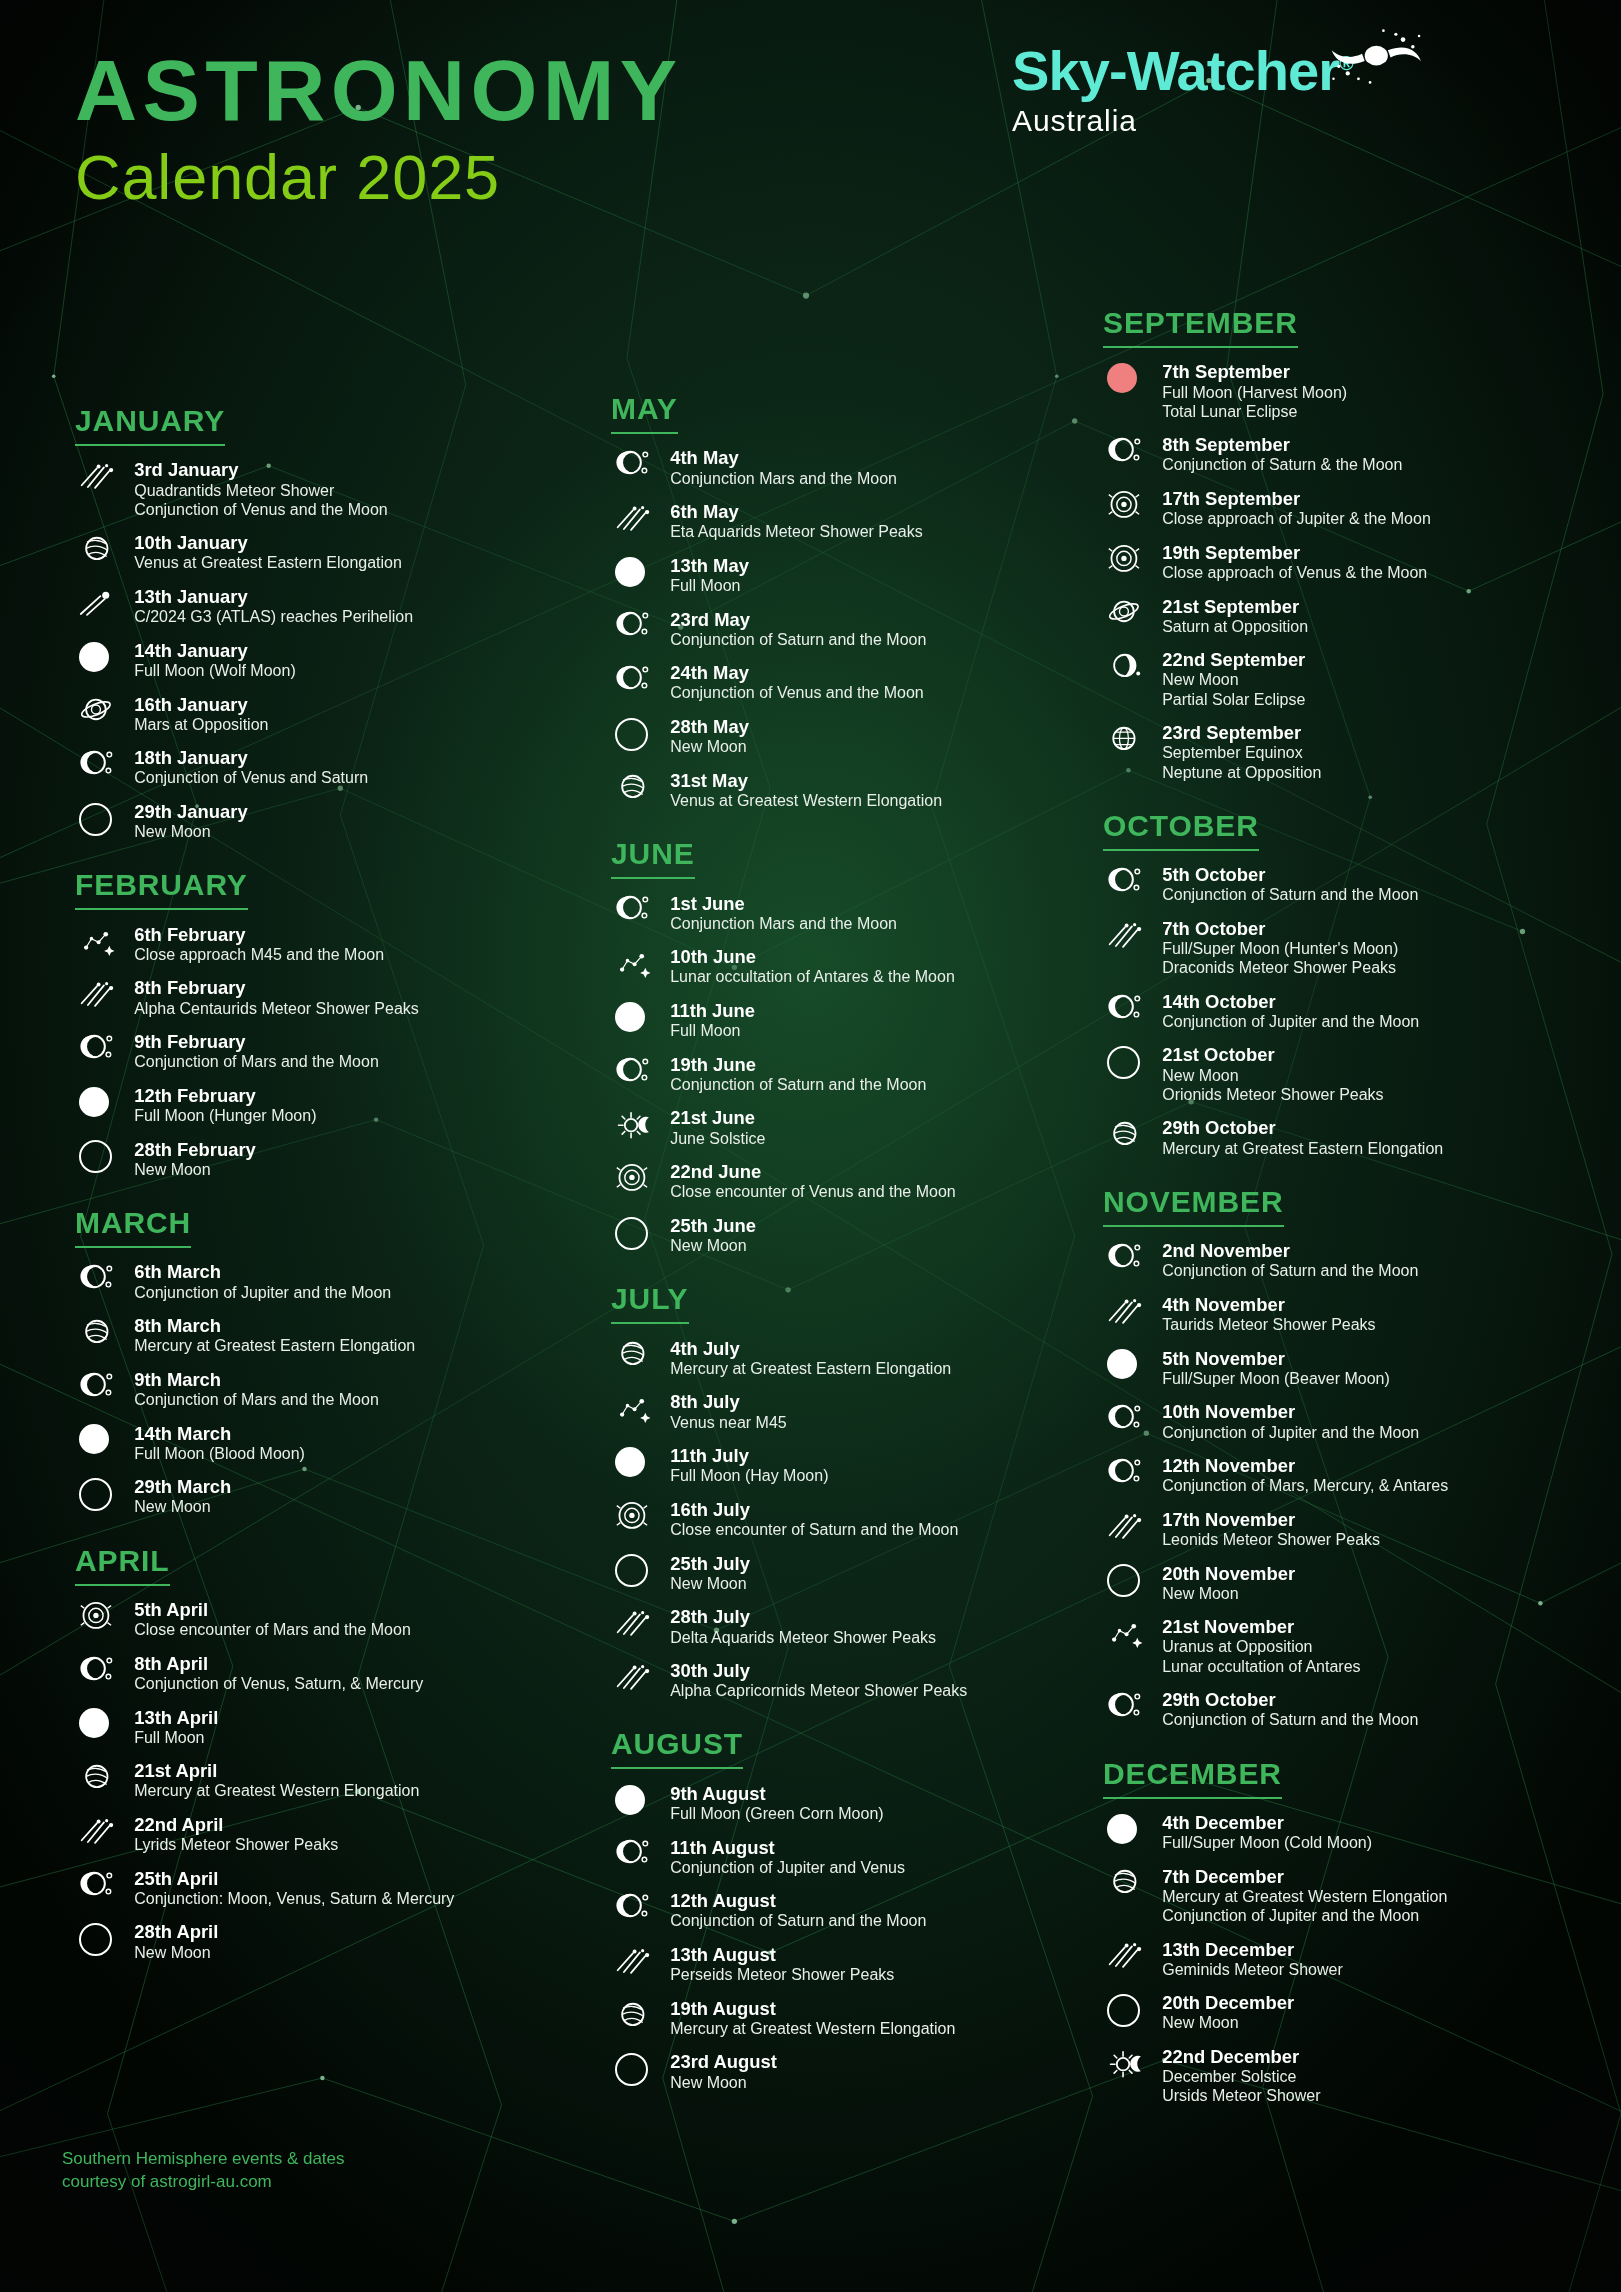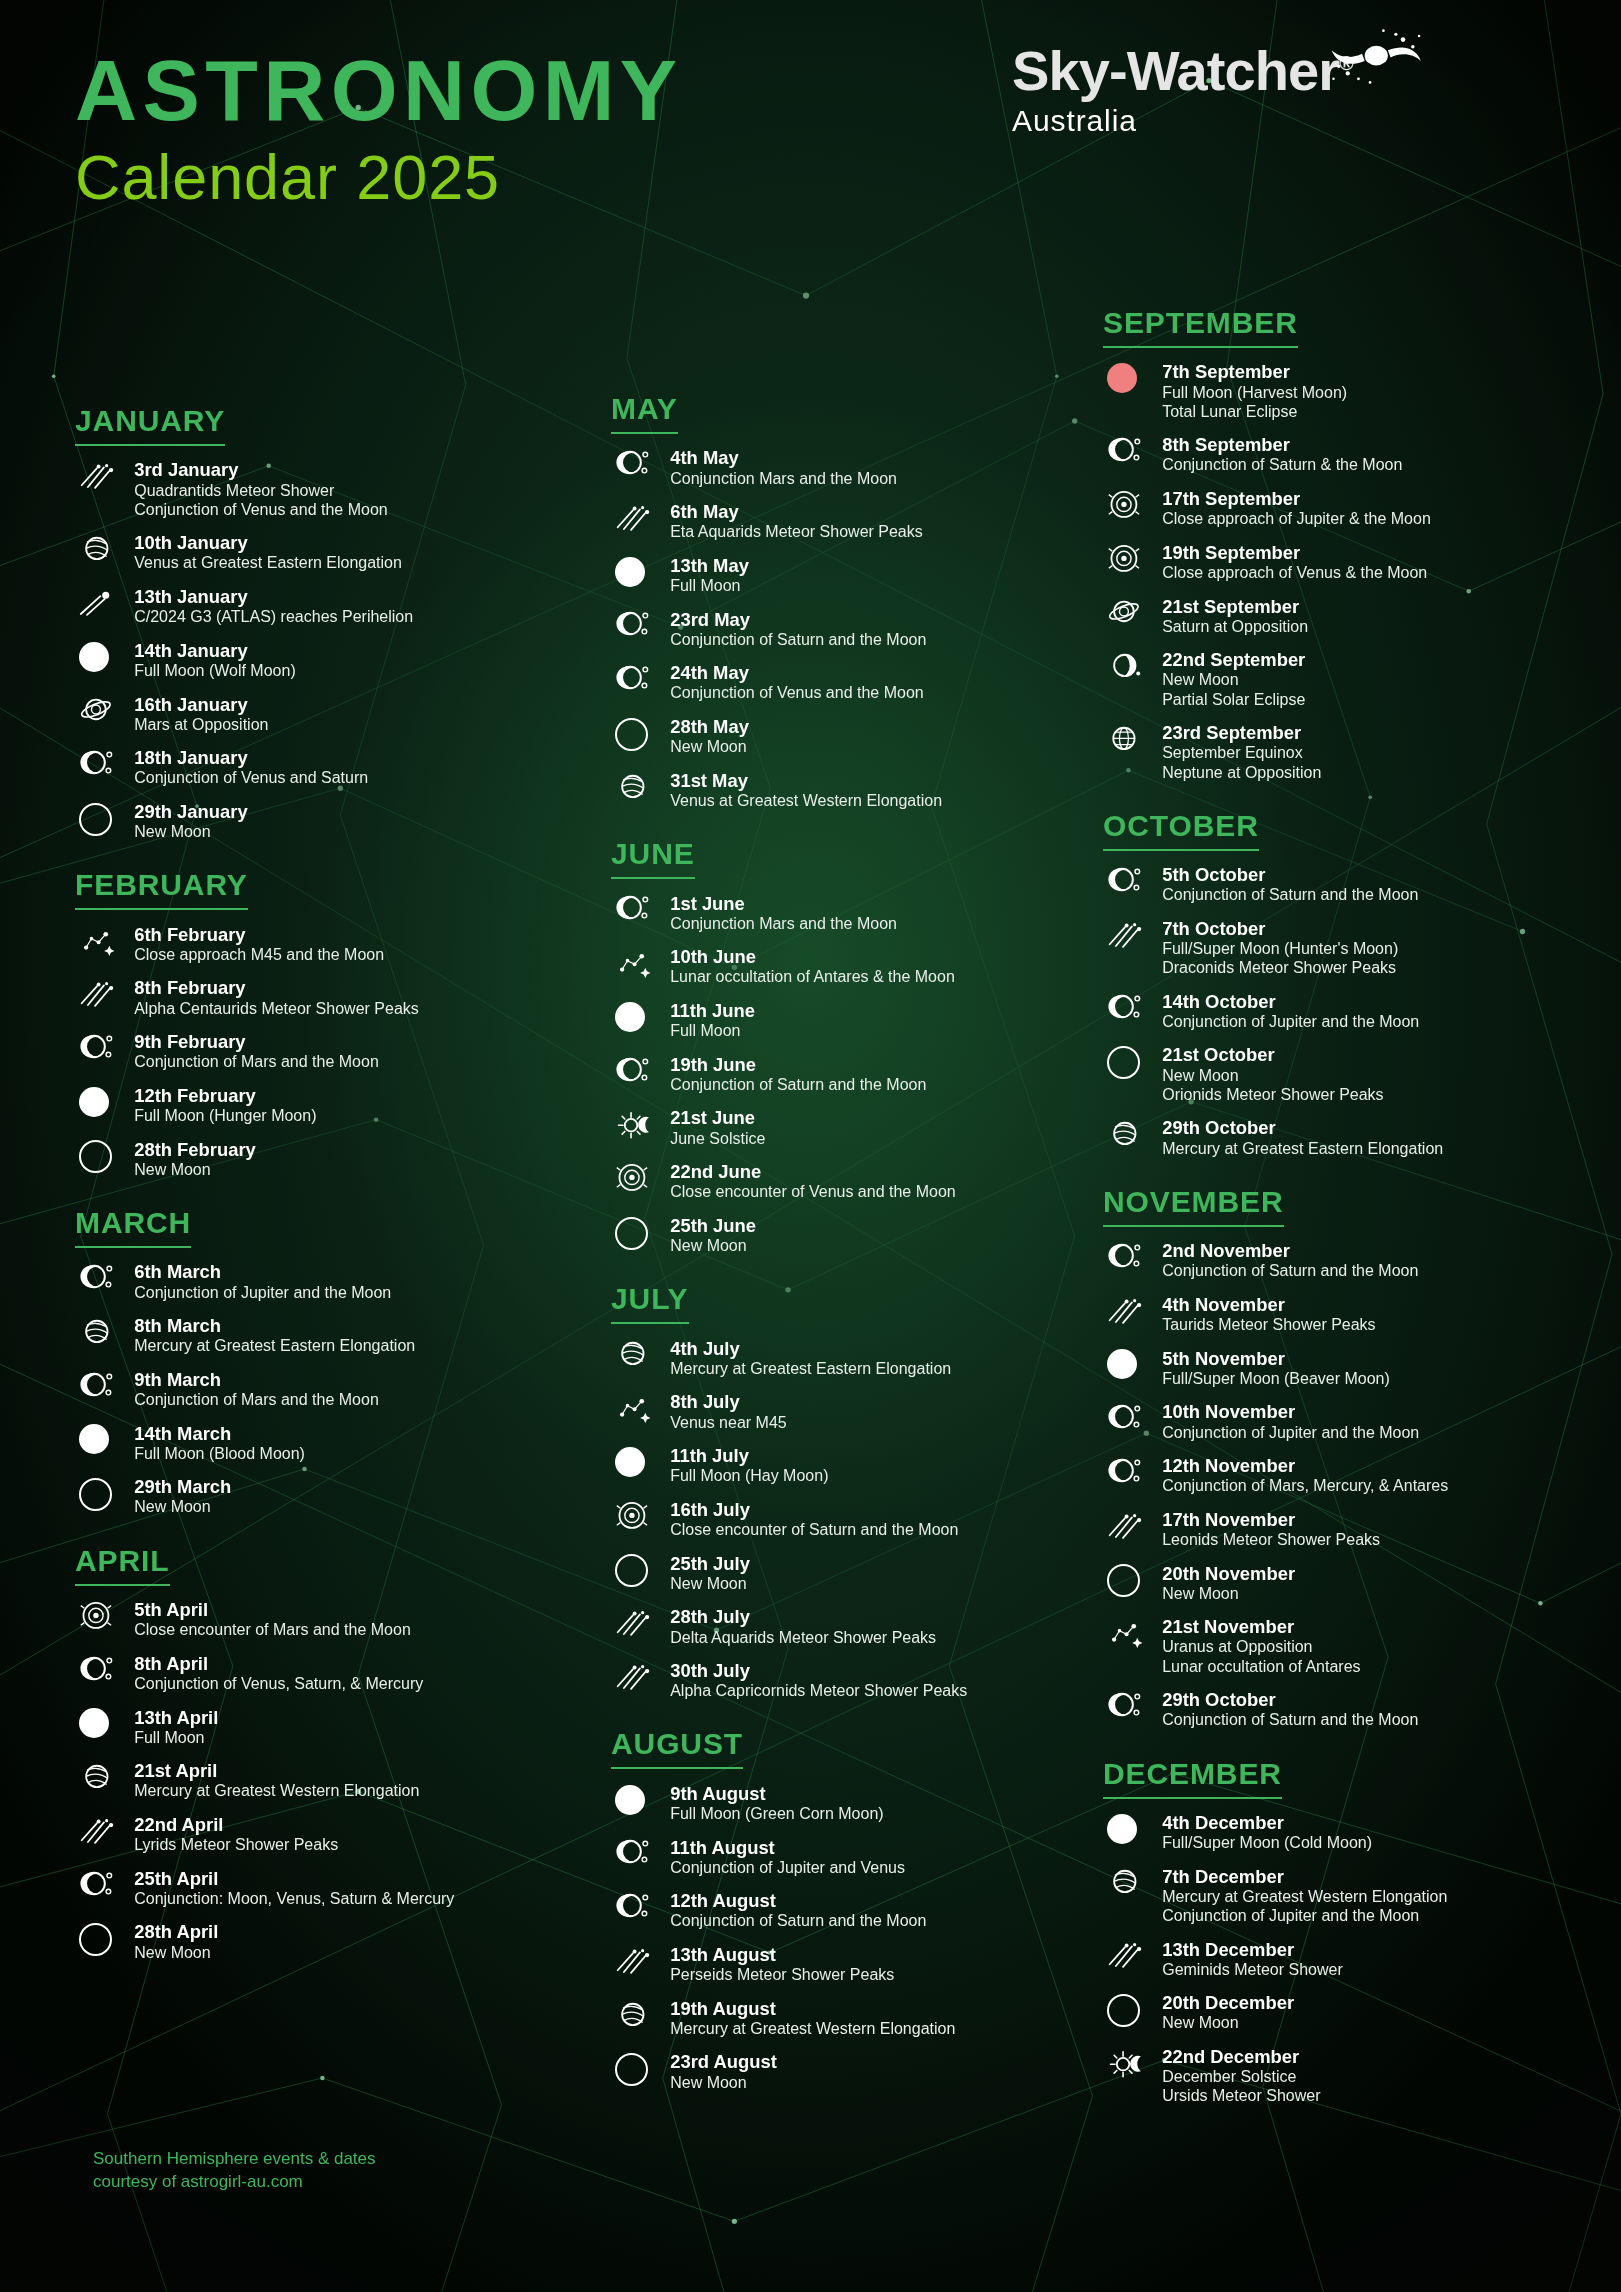--- a/index.html
+++ b/index.html
@@ -23,21 +23,21 @@
   .header{position:absolute;left:75px;top:47px;}
   .t-astro{
     font-weight:bold;font-size:86px;letter-spacing:5.4px;color:#3fb65c;
     line-height:1;
   }
   .t-cal{
     font-size:63px;color:#84cc16;line-height:1;margin-top:12.5px;letter-spacing:0.9px;
   }
   
   .logo{position:absolute;right:107px;top:43px;text-align:left;width:502px;}
-  .logo .sw{font-weight:bold;font-size:56px;color:#e5e5e5;letter-spacing:-0.9px;line-height:1;}
+  .logo .sw{font-weight:bold;font-size:56px;color:#5eead4;letter-spacing:-0.9px;line-height:1;}
   .logo .reg{font-size:19.7px;vertical-align:super;}
   .logo .au{font-size:30px;color:#ffffff;text-align:left;margin-top:5.4px;letter-spacing:0.9px;}
   .logo .galaxy{position:absolute;right:86px;top:-23px;width:107px;height:82px;}
 
   
   .col{position:absolute;top:0;}
   .col-1{left:75px;width:502px;}
   .col-2{left:611px;width:502px;}
   .col-3{left:1103px;width:488px;}
 
@@ -47,21 +47,21 @@
     margin:0 0 12.5px 0;
   }
   .month-block{margin-bottom:27px;}
   .ev{display:flex;align-items:flex-start;margin-bottom:12.5px;}
   .ico{width:52px;min-width:52px;height:39px;position:relative;margin-right:7.2px;}
   .ev-txt{padding-top:0.9px;}
   .ev-date{font-weight:bold;font-size:18.4px;color:#ffffff;line-height:1.15;}
   .ev-desc{font-size:16px;color:#e9efe9;line-height:1.2;}
 
   .footer{
-    position:absolute;left:93px;bottom:47px;color:#3fb65c;font-size:17px;line-height:1.35;
+    position:absolute;left:62px;bottom:47px;color:#3fb65c;font-size:17px;line-height:1.35;
   }
 
   
   .ic{position:absolute;left:3.6px;top:2.7px;}
   .moon-full{width:30px;height:30px;border-radius:50%;background:#ffffff;}
   .moon-new{width:29px;height:29px;border-radius:50%;border:2.2px solid #ffffff;background:transparent;}
   .moon-eclipse{width:30px;height:30px;border-radius:50%;background:#f08080;}
   svg{display:block;}
 </style>
 </head>

